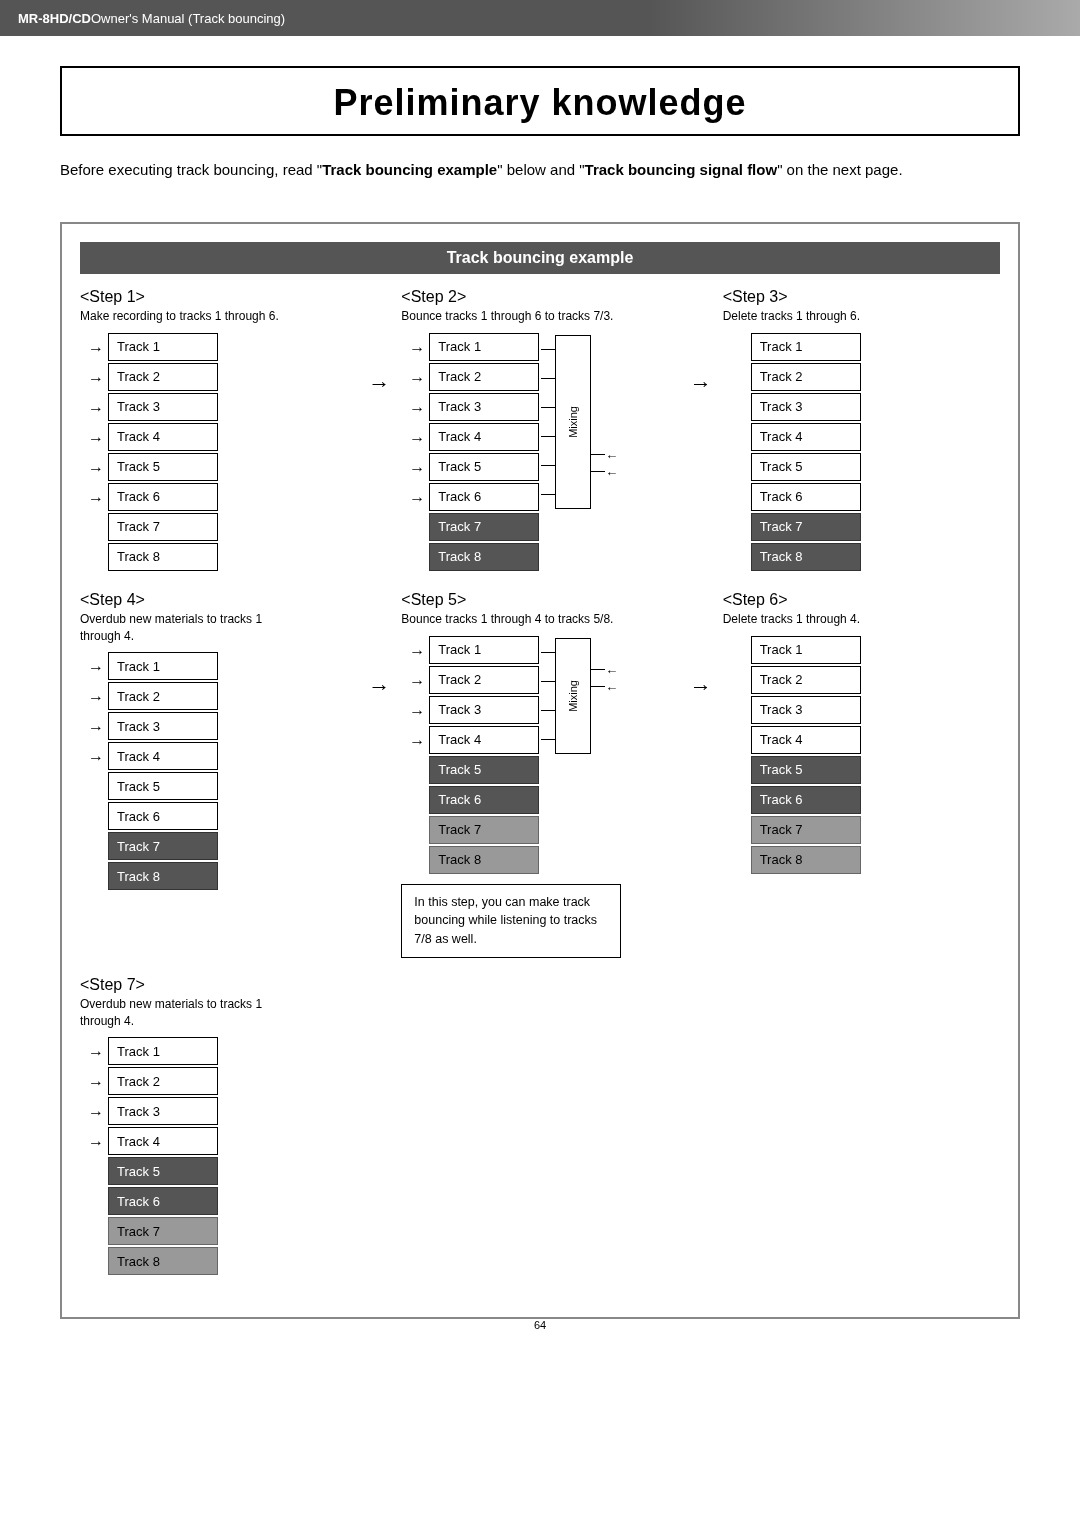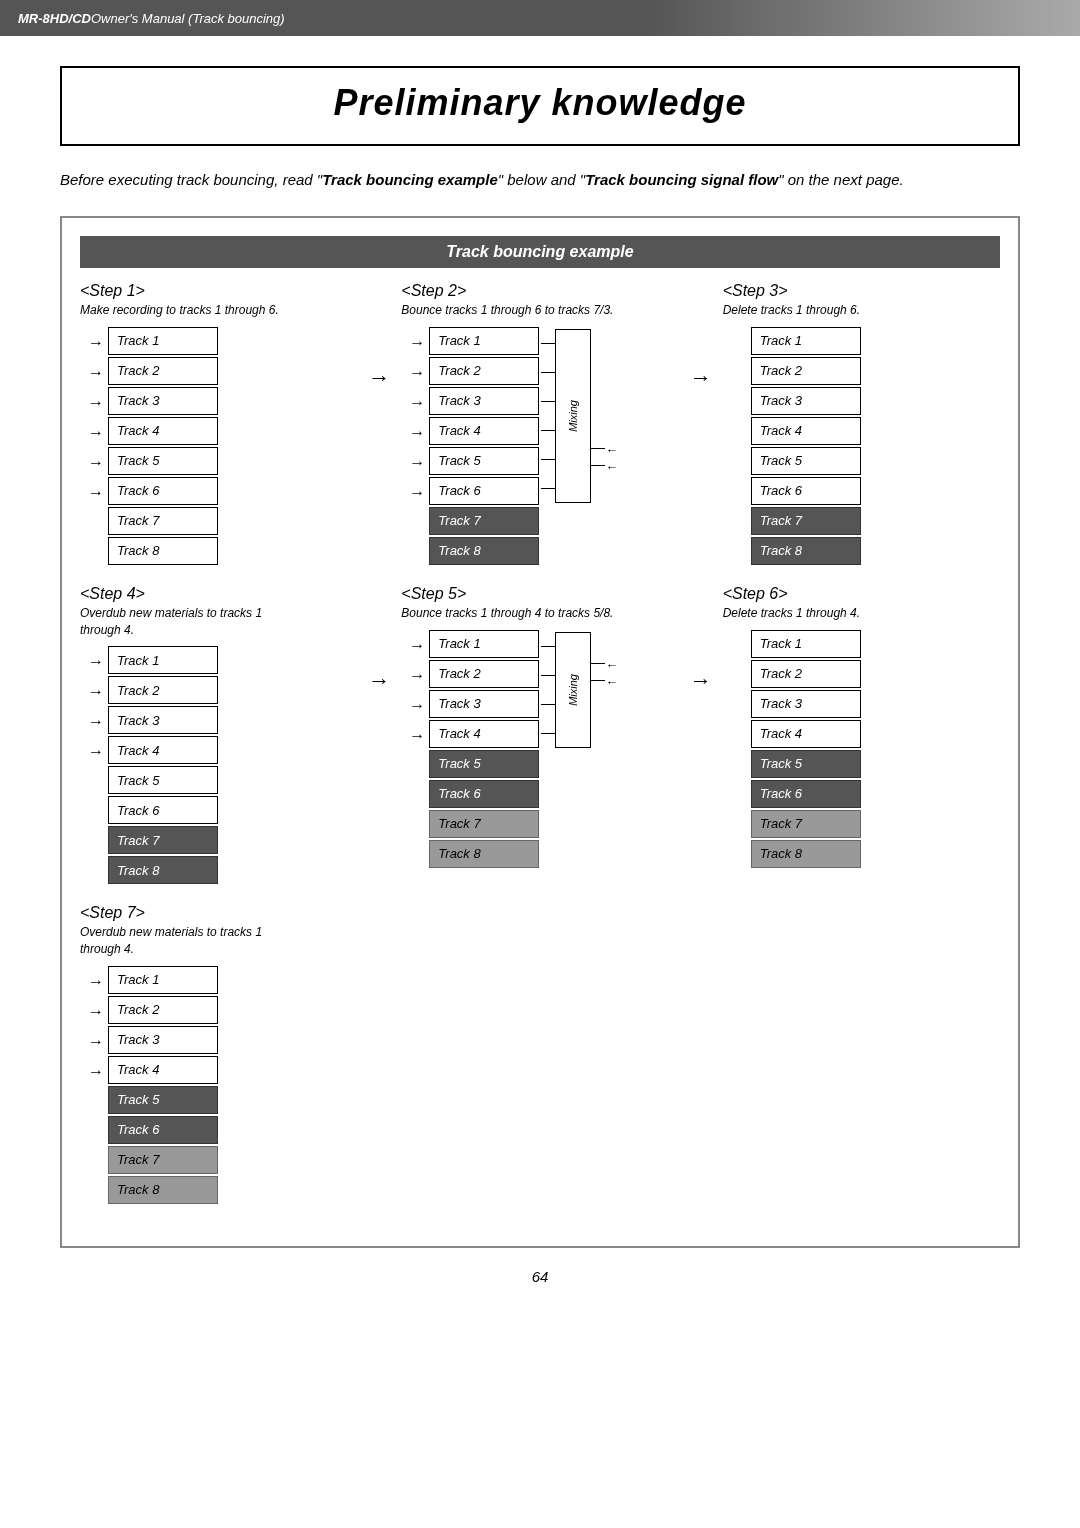--- a/index.html
+++ b/index.html
@@ -11,21 +11,20 @@
       color: #000;
       font-size: 15px;
     }
 
     .page {
       width: 1080px;
       min-height: 1528px;
       background: #fff;
       padding: 0;
       position: relative;
-      font-style: italic;
     }
 
     
     .header-bar {
       width: 100%;
       height: 36px;
       background: linear-gradient(to right, #555 60%, #aaa 100%);
       display: flex;
       align-items: center;
       padding-left: 18px;
@@ -43,30 +42,30 @@
     .content {
       padding: 30px 60px 40px 60px;
     }
 
     
     .page-title {
       text-align: center;
       font-size: 36px;
       font-weight: bold;
       border: 2px solid #000;
-      padding: 14px 0 20px 0;
+      padding: 14px 0 10px 0;
       margin-bottom: 22px;
       letter-spacing: 1px;
     }
 
     
     .intro-text {
       font-size: 15px;
       line-height: 1.6;
-      margin-bottom: 24px;
+      margin-bottom: 40px;
     }
     .intro-text strong {
       font-weight: bold;
     }
 
     
     .section-header {
       background: #555;
       color: #fff;
       text-align: center;
@@ -177,22 +176,21 @@
       font-size: 12.5px;
       line-height: 1.5;
       max-width: 220px;
       margin-top: 8px;
       background: #fff;
     }
 
     
     .page-number {
       text-align: center;
-      font-size: 15px;
-      margin-top: 20px;
+      font-size: 11px;
     }
 
     
     .step-mix-group {
       display: flex;
       align-items: flex-start;
       gap: 0;
     }
   </style>
 </head>
@@ -474,20 +472,21 @@
                     </div>
                     <div style="display:flex;align-items:center;margin-top:2px;">
                       <div style="width:14px;height:1px;background:#000;"></div>
                       <span style="font-size:13px;">←</span>
                     </div>
                   </div>
                 </div>
               </div>
             </div>
 
+            <div class="note-box">In this step, you can make track bouncing while listening to tracks 7/8 as well.</div>
           </div>
         </div>
 
         <div class="between-arrow">→</div>
 
         <div class="step-col">
           <div class="step-label">&lt;Step 6&gt;</div>
           <div class="step-desc">Delete tracks 1 through 4.</div>
           <div class="track-list">
             <div class="track-row">

